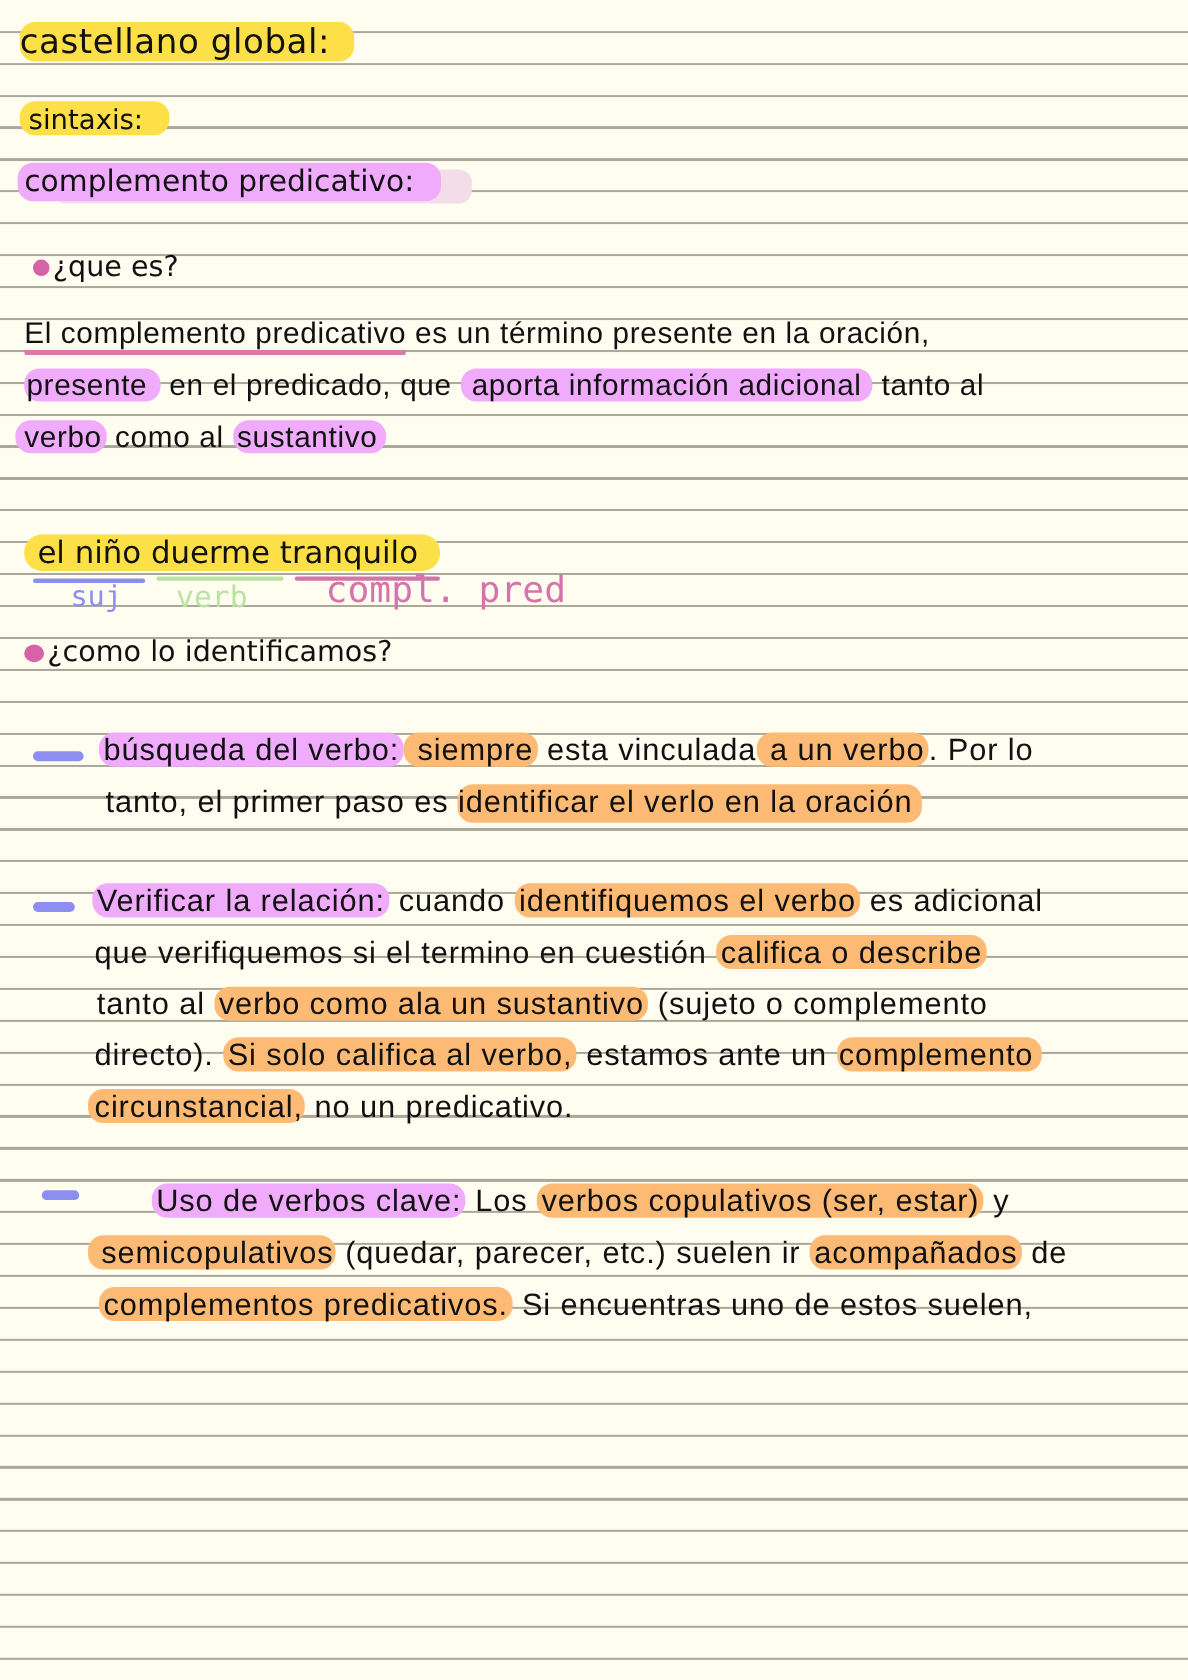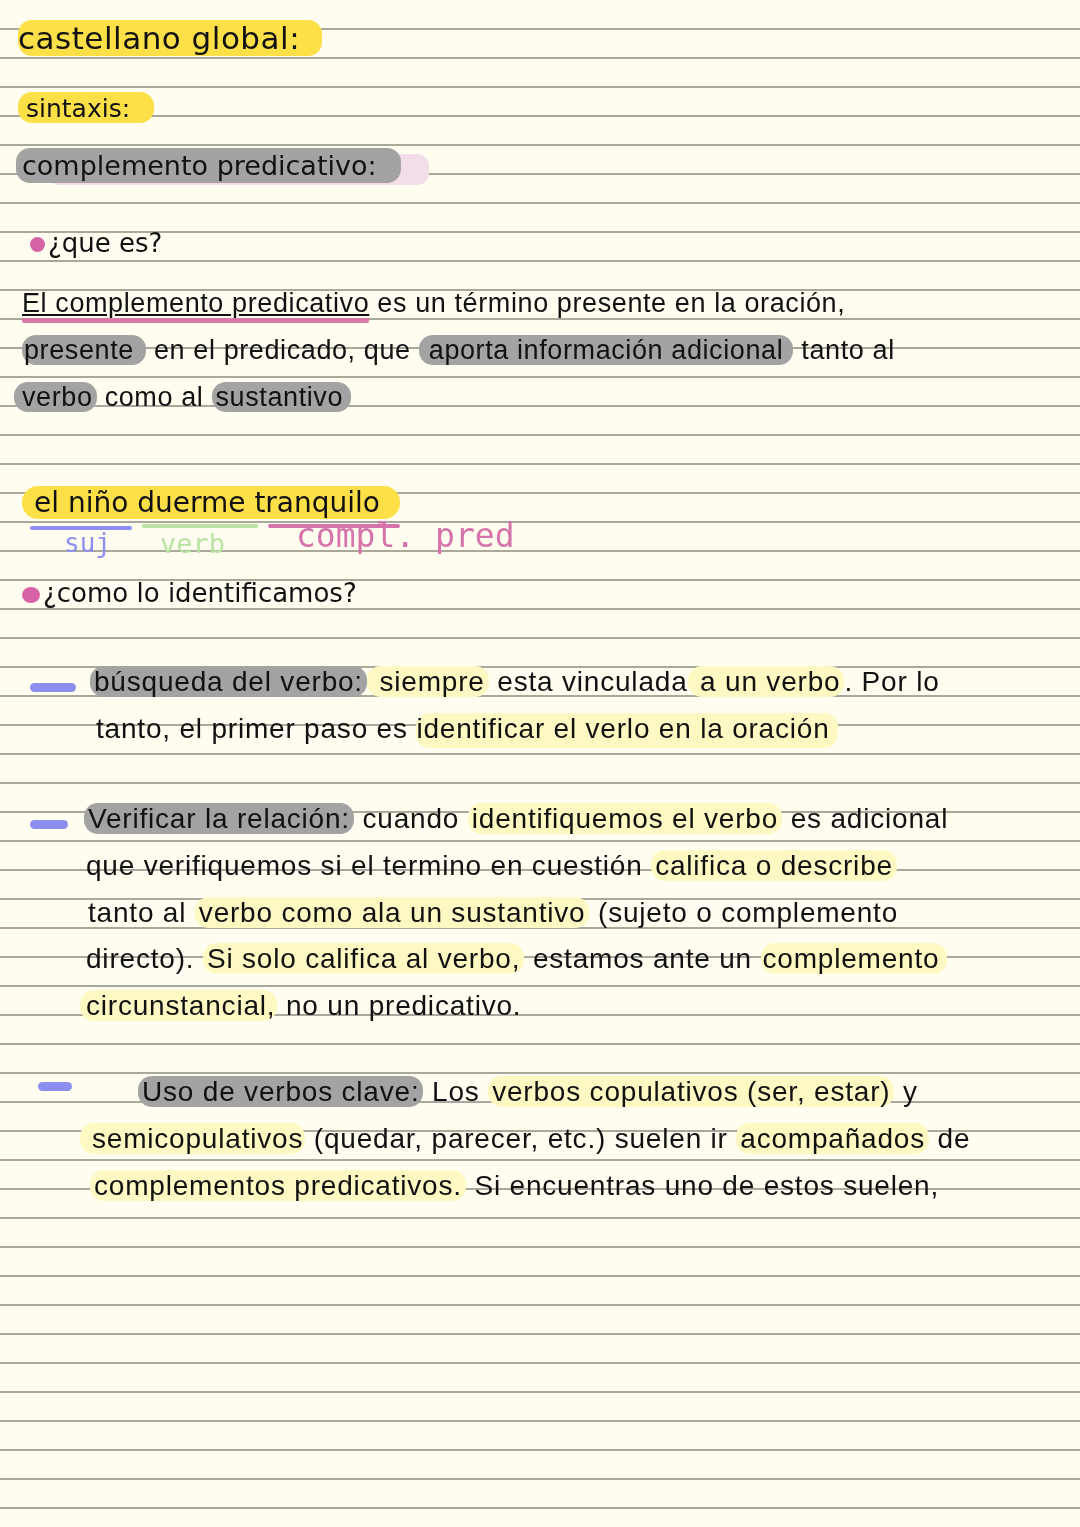--- a/index.html
+++ b/index.html
@@ -7,32 +7,32 @@
     width:1080px; height:1527px; overflow:hidden;
     background-color:#fffdf0;
     background-image: repeating-linear-gradient(to bottom, transparent 0px, transparent 27px, #a9a89a 27px, #a9a89a 29px);
     background-position: 0 1px;
     position:relative;
     font-family:"DejaVu Sans", sans-serif;
     color:#111;
   }
   .abs { position:absolute; white-space:nowrap; }
   .hl-gray { background:#fde047; border-radius:14px; }
-  .hl-pink { background:#a3a3a3; border-radius:14px; }
-  .hl-green { background:#fef9c3; border-radius:14px; padding:0 4px; }
+  .hl-pink { background:#f0abfc; border-radius:14px; }
+  .hl-green { background:#fdba74; border-radius:14px; padding:0 4px; }
   .title { font-size:31px; left:18px; top:20px; letter-spacing:0.5px; }
   .title .hl-gray { padding:0 22px 0 0; }
   .sub { font-size:25px; left:18px; top:94px; }
   .sub .hl-gray { padding:2px 24px 0 8px; }
   .sec { font-size:27px; left:16px; top:150px; }
   .sec .hl-pink { padding:2px 24px 2px 6px; box-shadow: 30px 4px 0 -2px #f2dde8; }
   .q { font-size:26px; }
   .dot { display:inline-block; width:15px; height:15px; border-radius:50%; background:#d563a6; vertical-align:middle; margin-right:3px; }
   .para { font-family:"Liberation Sans Narrow","Liberation Sans", sans-serif; font-size:27px; left:22px; letter-spacing:0.6px; }
-  .underline-pink { border-bottom:5px solid #d97aa9; border-radius:2px;text-decoration:underline; }
+  .underline-pink { border-bottom:5px solid #d97aa9; border-radius:2px; }
   .example { font-size:28px; left:22px; top:486px; }
   .example .hl-gray { padding:0 20px 0 12px; border-radius:16px; }
   .ann { top:522px; font-family:"DejaVu Sans Mono", monospace; font-size:30px; }
   .bar { position:absolute; height:4px; border-radius:2px; }
   .dash { position:absolute; height:9px; border-radius:5px; background:#8c8ff0; }
   .bul { font-family:"Liberation Sans", sans-serif; font-size:28px; letter-spacing:0.8px; }
 </style>
 </head>
 <body>
 

